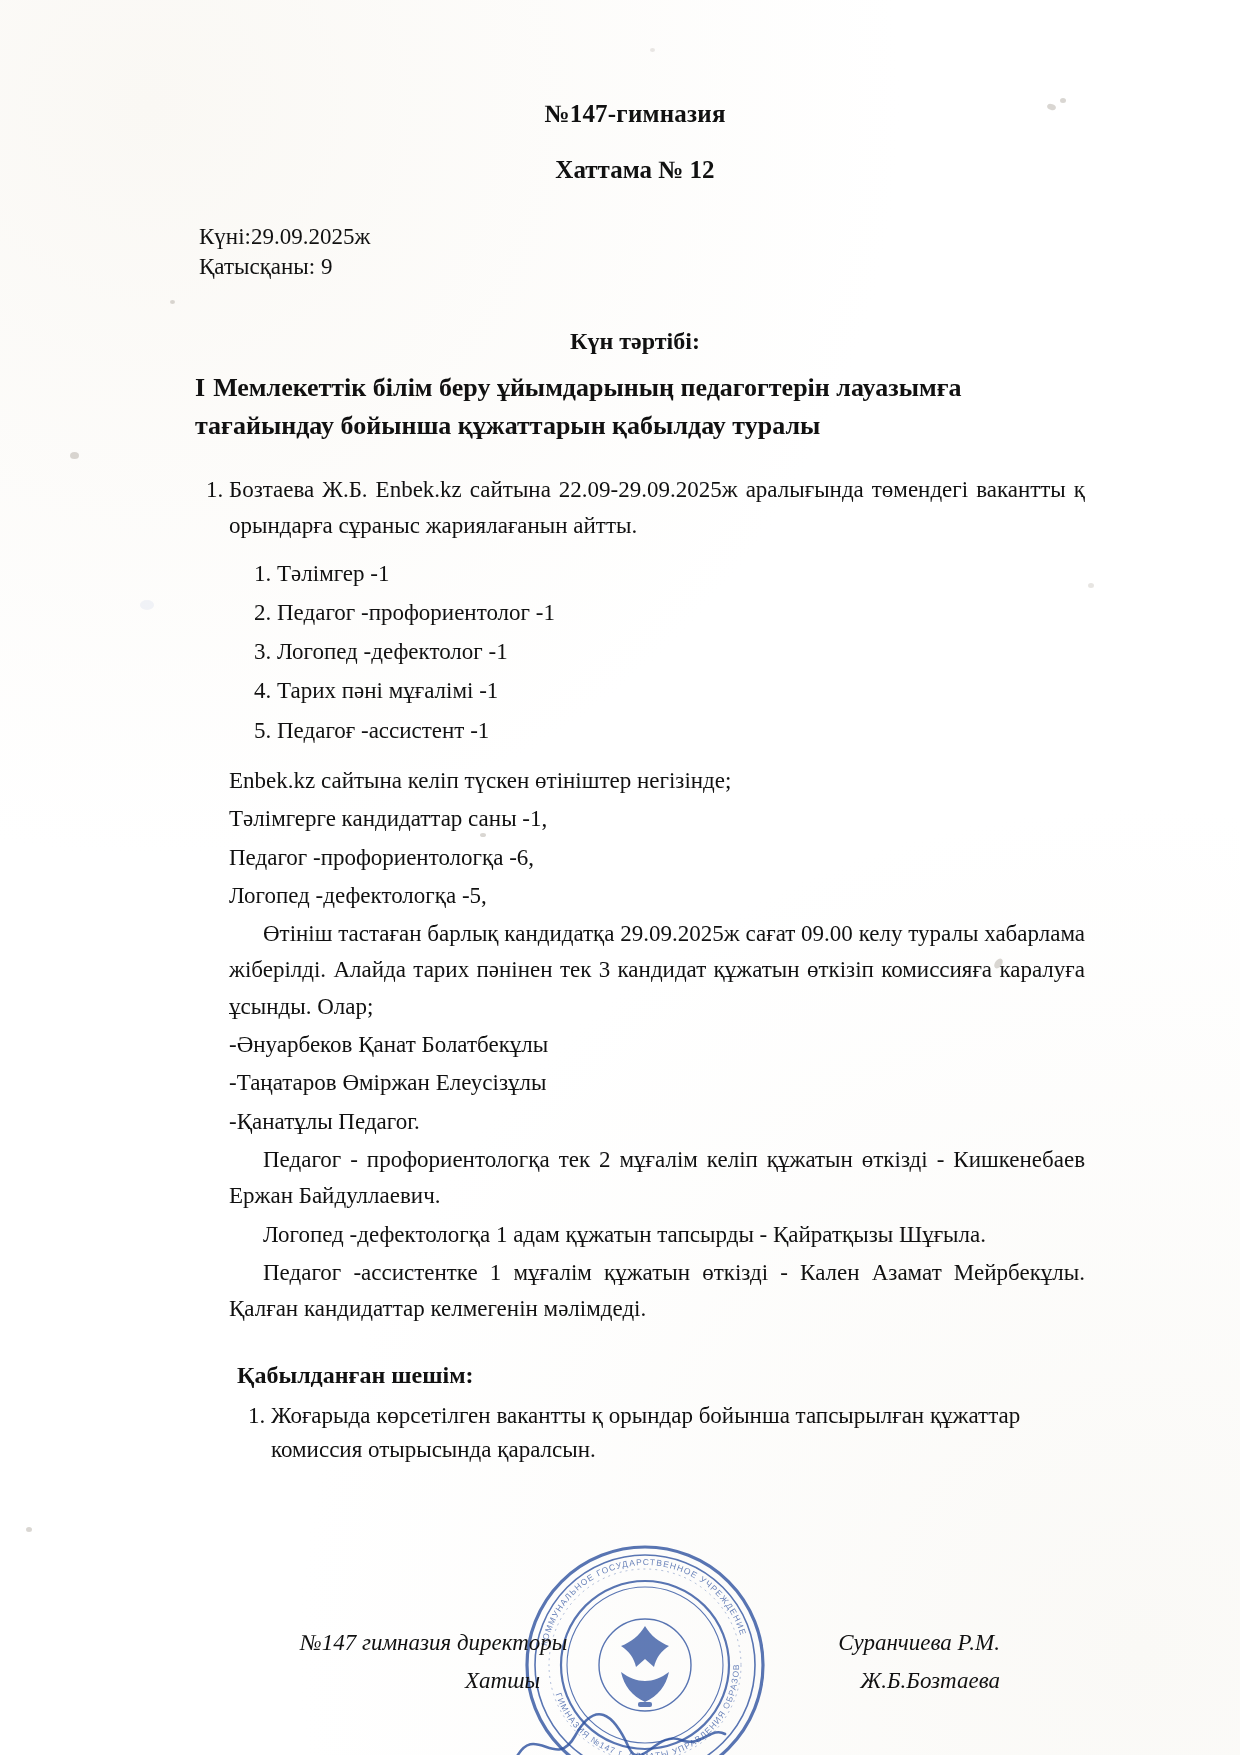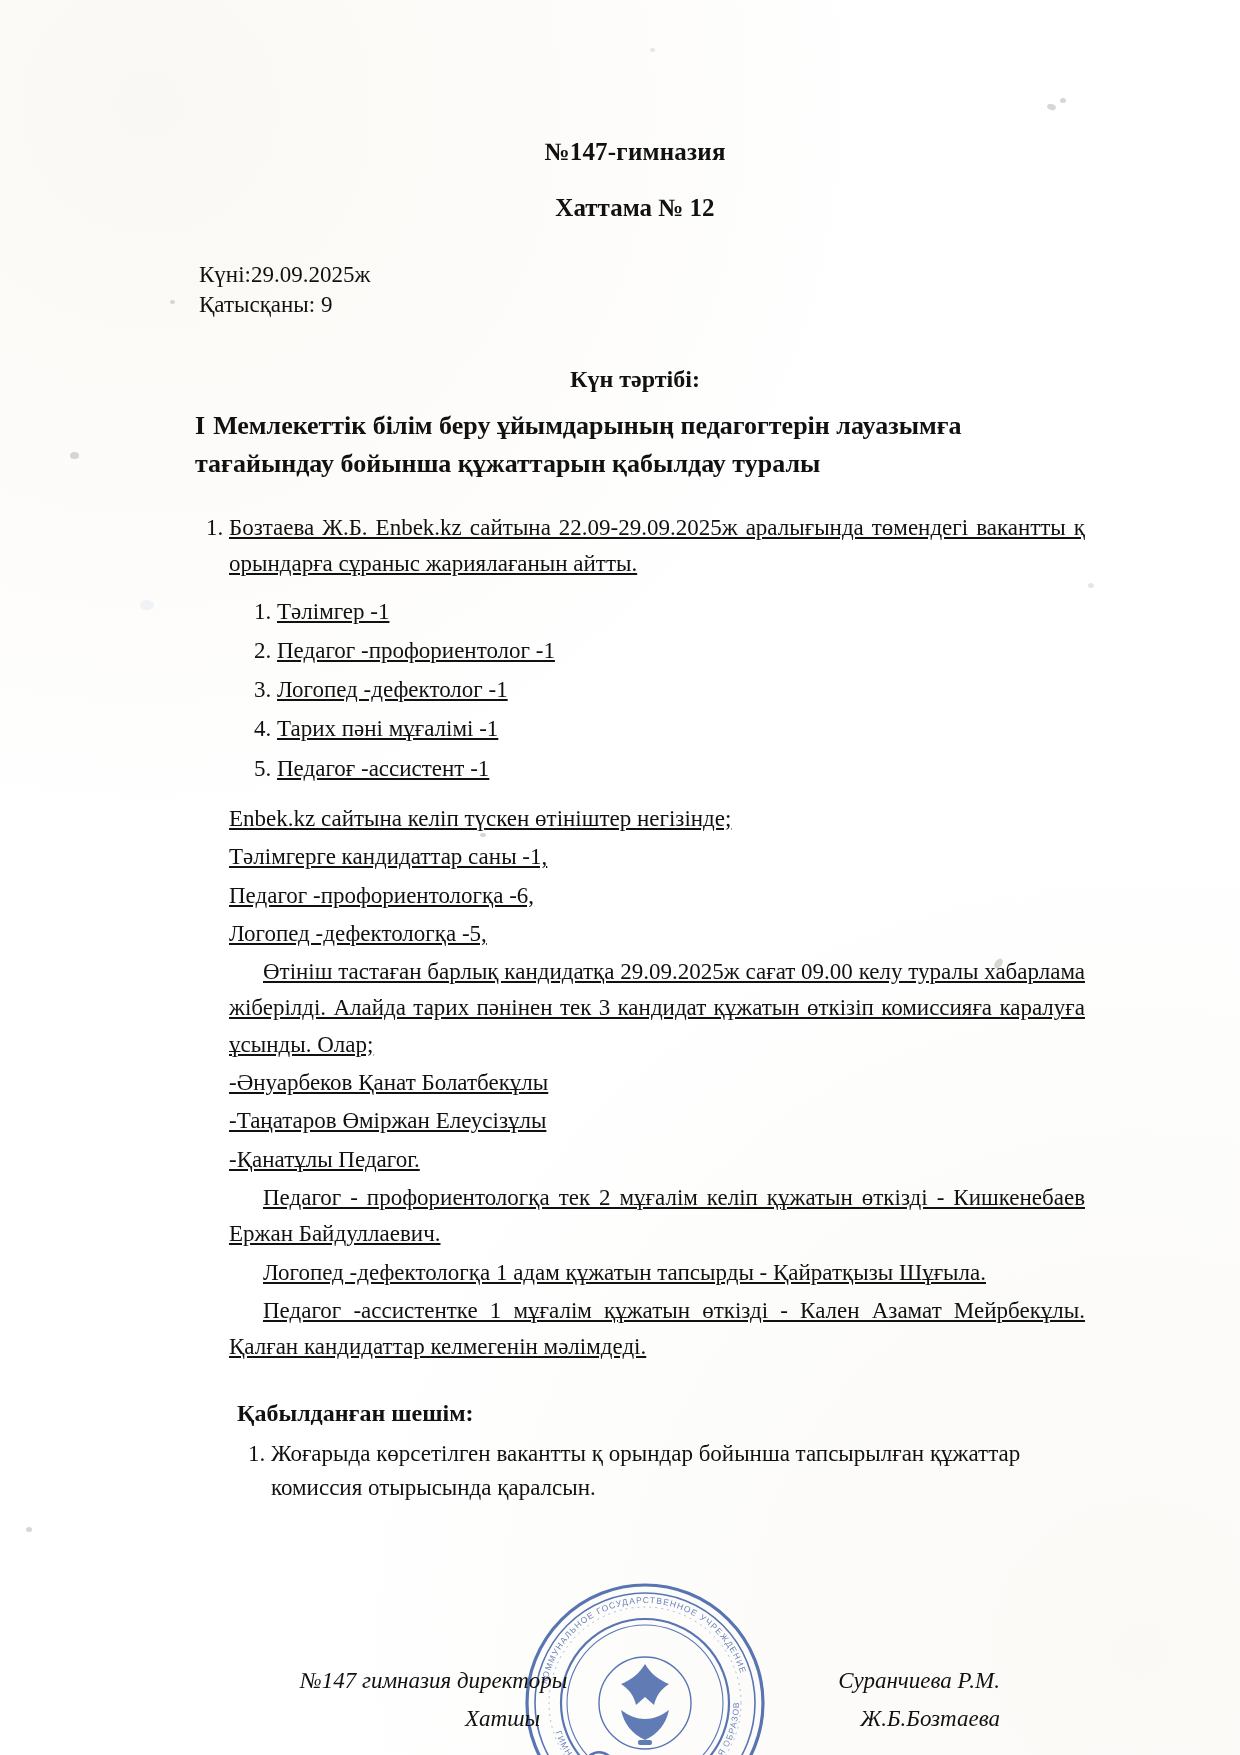--- a/index.html
+++ b/index.html
@@ -29,21 +29,20 @@
     position: absolute;
     background: #b9b4ad;
     border-radius: 50%;
     opacity: .55;
   }
 
   .page {
     position: absolute;
     inset: 0;
     padding: 0;
-    margin-top: 38px;
   }
 
   .content {
     position: absolute;
     left: 185px;
     top: 100px;
     width: 900px;
   }
 
   .center { text-align: center; }
@@ -78,21 +77,20 @@
     margin: 0 0 26px 0;
     padding-left: 10px;
   }
   .agenda-item .rn { margin-right: 8px; }
 
   ol.numbered {
     margin: 0;
     padding-left: 44px;
     font-size: 23px;
     line-height: 1.5;
-    text-decoration: underline;
   }
   ol.numbered > li {
     margin-bottom: 2px;
   }
   ol.sub {
     margin: 10px 0 14px 0;
     padding-left: 48px;
     font-size: 23px;
     line-height: 1.62;
   }

